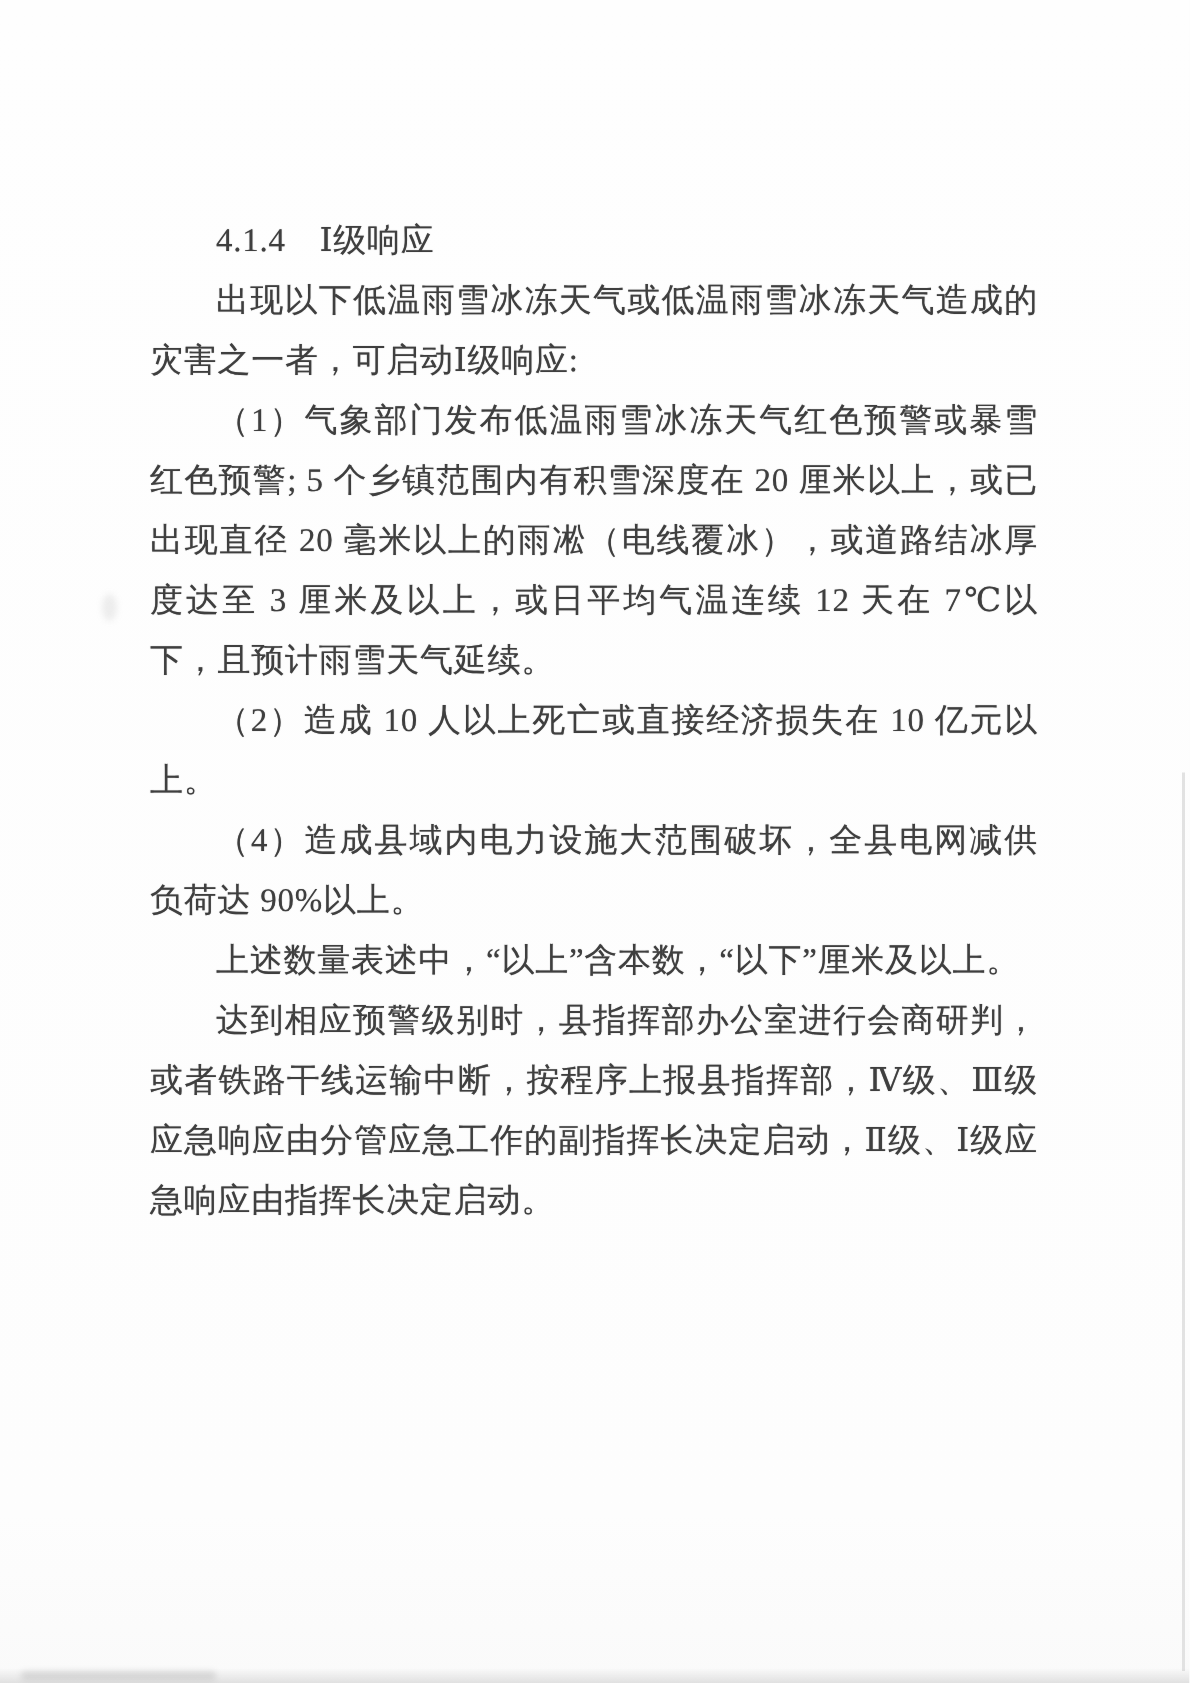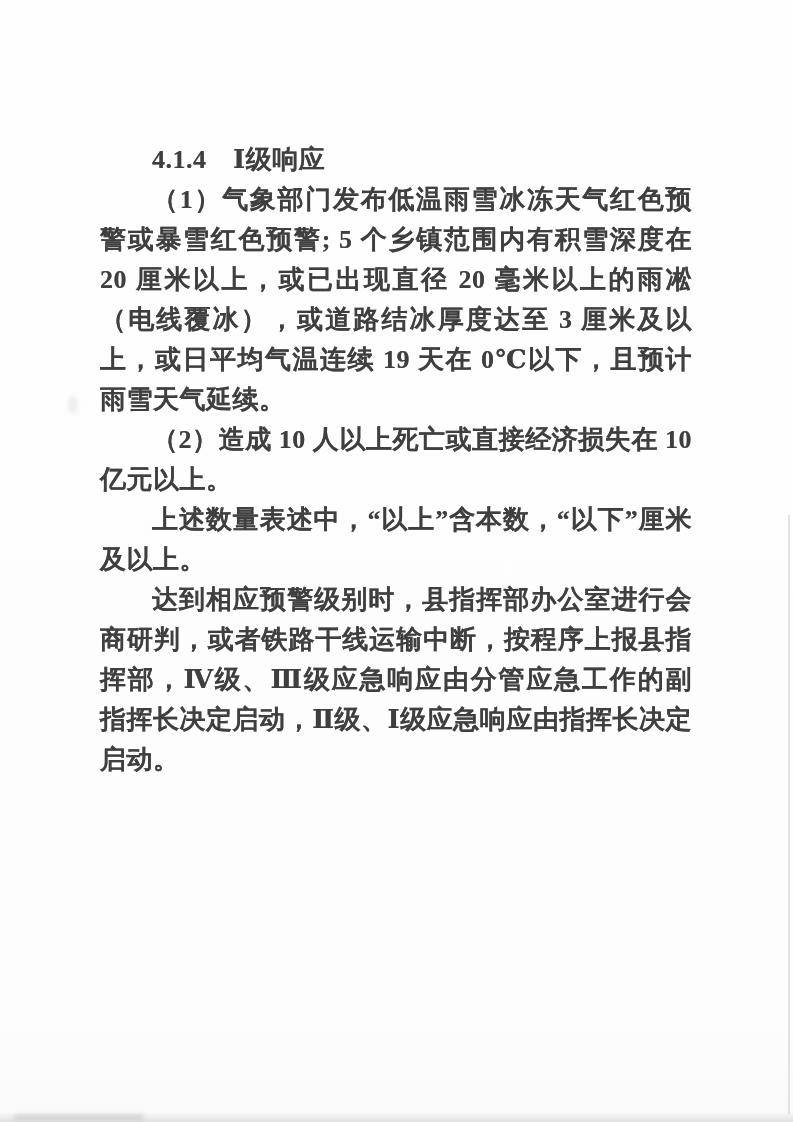--- a/index.html
+++ b/index.html
@@ -17,26 +17,25 @@
   .scan-page {
     position: absolute;
     inset: 0;
     background: linear-gradient(180deg, #fefefe 0%, #fdfdfd 90%, #fafafa 100%);
   }
   .page-content {
     position: absolute;
     left: 100px;
     top: 140px;
     width: 592px;
-    font-size: 26px;
+    font-size: 22px;
     line-height: 40px;
     color: #3f3f3f;
     letter-spacing: 0.5px;
     text-shadow: 0 0 0.6px rgba(90, 90, 90, 0.75);
-    font-weight: bold;
   }
   .page-content p {
     margin: 0;
     text-indent: 2em;
     text-align: justify;
   }
   .page-content p.heading {
     text-align: left;
   }
   
@@ -77,22 +76,24 @@
     filter: blur(2px);
   }
 </style>
 </head>
 <body>
 
 <div class="scan-page">
 
   <div class="page-content">
     <p class="heading">4.1.4　Ⅰ级响应</p>
-    <p>（1）气象部门发布低温雨雪冰冻天气红色预警或暴雪红色预警; 5 个乡镇范围内有积雪深度在 20 厘米以上，或已出现直径 20 毫米以上的雨凇（电线覆冰），或道路结冰厚度达至 3 厘米及以上，或日平均气温连续 19 天在 0℃以下，且预计雨雪天气延续。</p>
+    <p>出现以下低温雨雪冰冻天气或低温雨雪冰冻天气造成的灾害之一者，可启动Ⅰ级响应:</p>
+    <p>（1）气象部门发布低温雨雪冰冻天气红色预警或暴雪红色预警; 5 个乡镇范围内有积雪深度在 20 厘米以上，或已出现直径 20 毫米以上的雨凇（电线覆冰），或道路结冰厚度达至 3 厘米及以上，或日平均气温连续 12 天在 7℃以下，且预计雨雪天气延续。</p>
     <p>（2）造成 10 人以上死亡或直接经济损失在 10 亿元以上。</p>
+    <p>（4）造成县域内电力设施大范围破坏，全县电网减供负荷达 90%以上。</p>
     <p>上述数量表述中，“以上”含本数，“以下”厘米及以上。</p>
     <p>达到相应预警级别时，县指挥部办公室进行会商研判，或者铁路干线运输中断，按程序上报县指挥部，Ⅳ级、Ⅲ级应急响应由分管应急工作的副指挥长决定启动，Ⅱ级、Ⅰ级应急响应由指挥长决定启动。</p>
   </div>
 
   <div class="margin-smudge"></div>
   <div class="edge-right-line"></div>
   <div class="edge-bottom-band"></div>
   <div class="edge-bottom-left-smudge"></div>
 
 </div>

